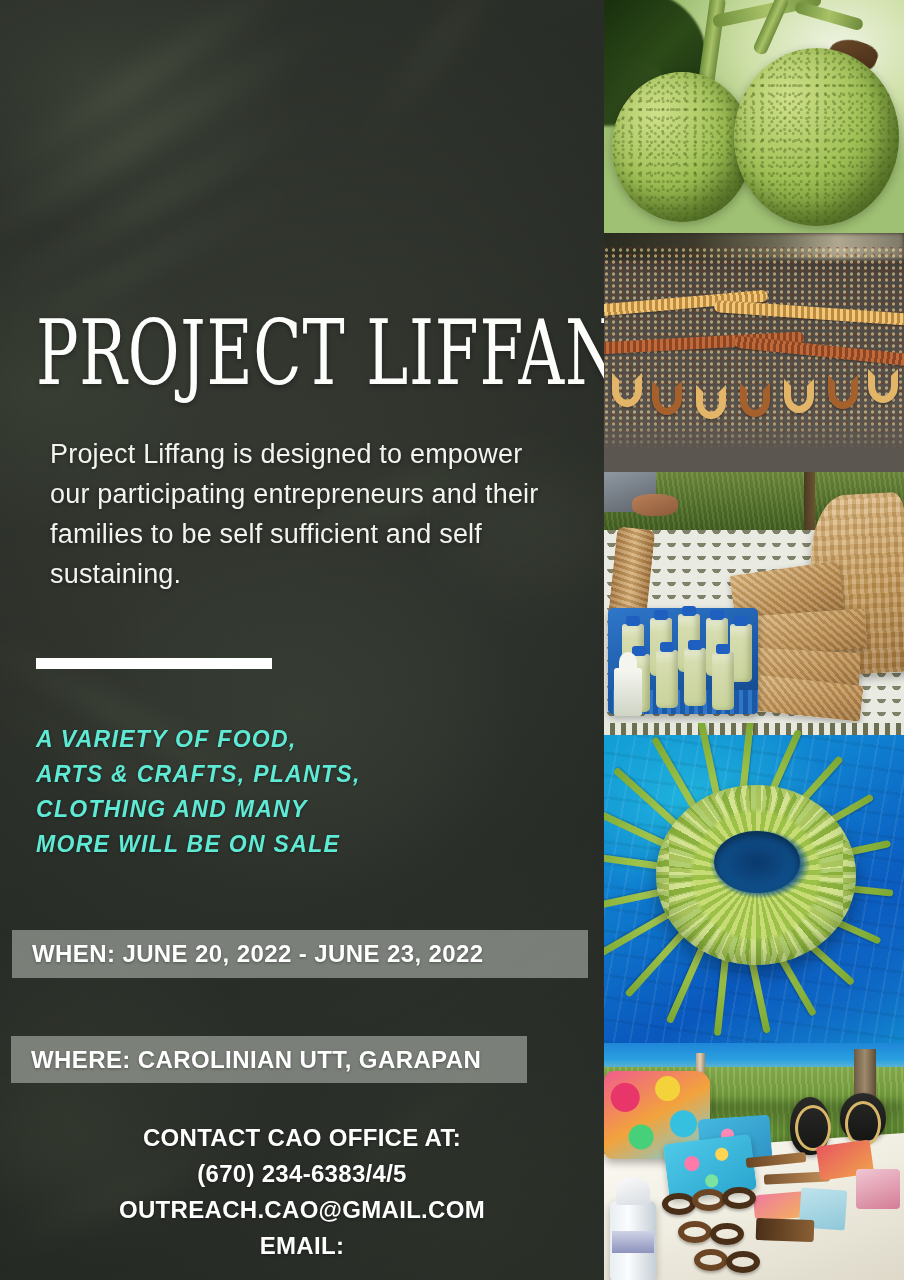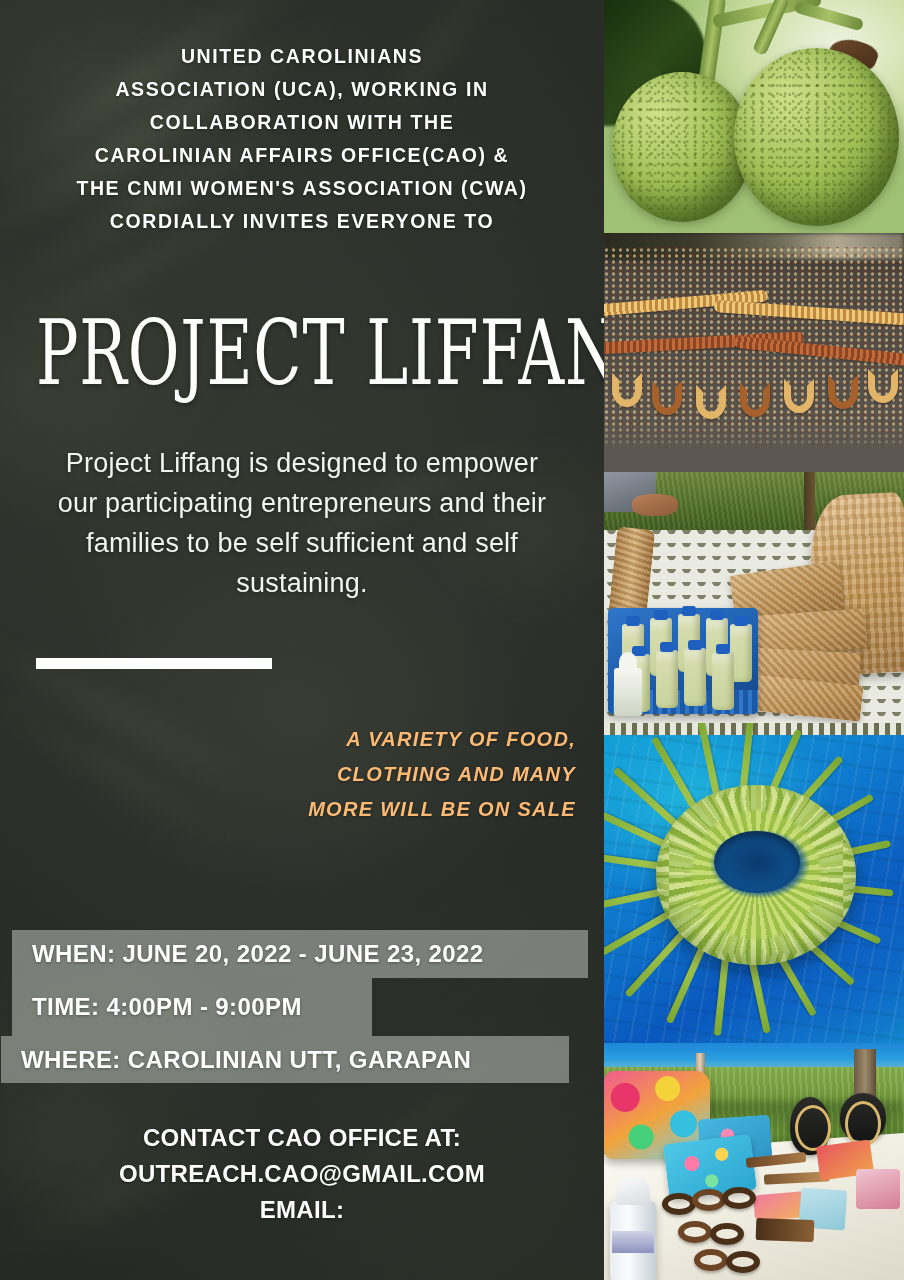--- a/index.html
+++ b/index.html
@@ -90,71 +90,70 @@
     font-weight:400;
     letter-spacing:1px;
     line-height:96px;
     transform:scaleX(.79) scaleY(1.12);
     transform-origin:left center;
     text-shadow:0 2px 6px rgba(0,0,0,.35);
     white-space:nowrap;
   }
 
   .desc {
-    position:absolute; left:50px; top:443px;
+    position:absolute; left:50px; top:434px;
     width:504px;
-    text-align:center;
+    text-align:left;
     color:#f2f4f0;
     font-size:27px;
     font-weight:300;
     line-height:40px;
     letter-spacing:.2px;
     text-shadow:0 1px 4px rgba(0,0,0,.4);
   }
 
   .divider {
     position:absolute; left:36px; top:658px;
     width:236px; height:11px;
     background:#ffffff;
   }
 
   .offerings {
     position:absolute; left:36px; top:722px;
     width:540px;
   }
   .offering-line {
-    color:#fdba74;
-    font-size:20px;
+    color:#5eead4;
+    font-size:23px;
     font-weight:bold;
     font-style:italic;
     letter-spacing:1.3px;
     line-height:35px;
     text-shadow:0 1px 3px rgba(0,0,0,.4);
     white-space:nowrap;
-    text-align:right;
   }
 
   
   .detail {
     position:absolute;
     background:rgba(185,190,183,.56);
     display:flex; align-items:center;
     padding-left:20px;
   }
   .detail-text {
     color:#ffffff;
     font-size:24px;
     font-weight:bold;
     letter-spacing:.4px;
     text-shadow:0 1px 3px rgba(0,0,0,.35);
     white-space:nowrap;
   }
   .detail-when  { left:12px; top:930px;  width:576px; height:48px; }
   .detail-time  { left:12px; top:978px;  width:360px; height:58px; }
-  .detail-where { left:1px; top:1036px; width:568px; height:47px; }
+  .detail-where { left:11px; top:1036px; width:516px; height:47px; }
 
   .contact {
     position:absolute; left:30px; top:1120px;
     width:544px;
     text-align:center;
   }
   .contact-line {
     color:#ffffff;
     font-size:24px;
     font-weight:bold;
@@ -487,53 +486,44 @@
     <div class="frond f8"></div>
     <div class="frond f9"></div>
     <div class="frond f10"></div>
     <div class="frond f11"></div>
     <div class="frond f12"></div>
     <div class="bg-vignette"></div>
   </div>
 
   <div class="content">
 
-    <div class="header-block">
-      <div class="header-line">UNITED CAROLINIANS</div>
-      <div class="header-line">ASSOCIATION (UCA), WORKING IN</div>
-      <div class="header-line">COLLABORATION WITH THE</div>
-      <div class="header-line">CAROLINIAN AFFAIRS OFFICE(CAO) &amp;</div>
-      <div class="header-line">THE CNMI WOMEN'S ASSOCIATION (CWA)</div>
-      <div class="header-line">CORDIALLY INVITES EVERYONE TO</div>
-    </div>
 
     <div class="title">PROJECT LIFFANG</div>
 
     <div class="desc">Project Liffang is designed to empower our participating entrepreneurs and their families to be self sufficient and self sustaining.</div>
 
     <div class="divider"></div>
 
     <div class="offerings">
       <div class="offering-line">A VARIETY OF FOOD,</div>
+      <div class="offering-line">ARTS &amp; CRAFTS, PLANTS,</div>
       <div class="offering-line">CLOTHING AND MANY</div>
       <div class="offering-line">MORE WILL BE ON SALE</div>
     </div>
 
     <div class="detail detail-when">
       <span class="detail-text">WHEN: JUNE 20, 2022 - JUNE 23, 2022</span>
     </div>
-    <div class="detail detail-time">
-      <span class="detail-text">TIME: 4:00PM - 9:00PM</span>
-    </div>
     <div class="detail detail-where">
       <span class="detail-text">WHERE: CAROLINIAN UTT, GARAPAN</span>
     </div>
 
     <div class="contact">
       <div class="contact-line">CONTACT CAO OFFICE AT:</div>
+      <div class="contact-line">(670) 234-6383/4/5</div>
       <div class="contact-line">OUTREACH.CAO@GMAIL.COM</div>
       <div class="contact-line">EMAIL:</div>
     </div>
 
   </div>
 
   <div class="photo-col">
 
     <div class="photo p1">
       <div class="photo-inner">

